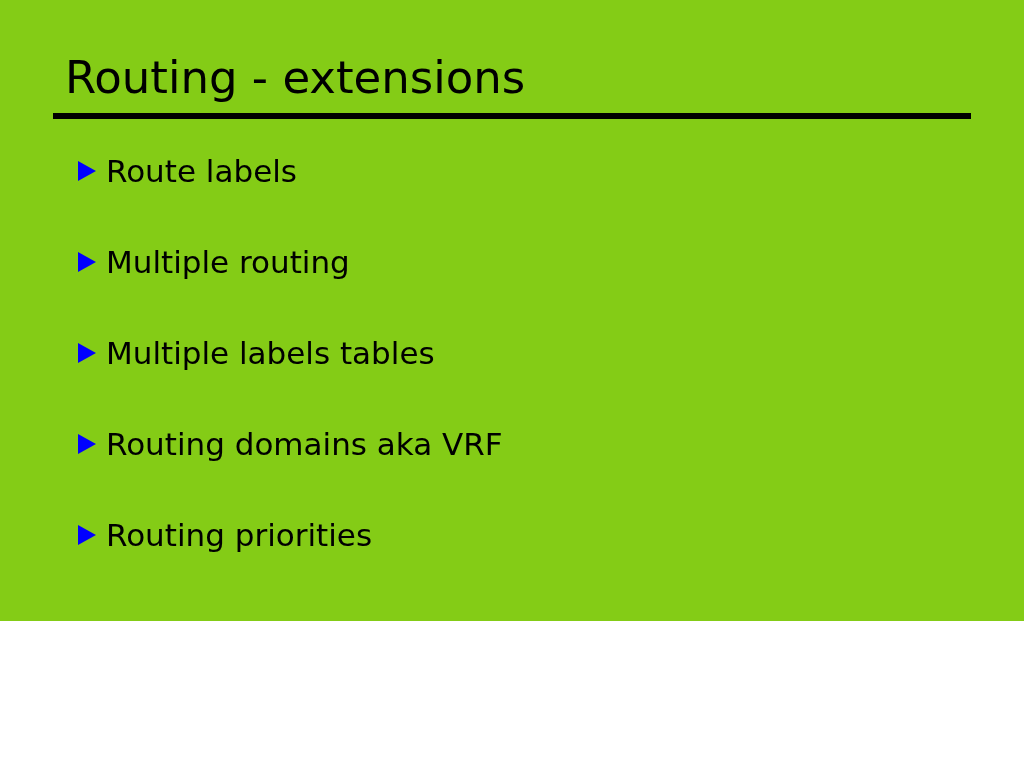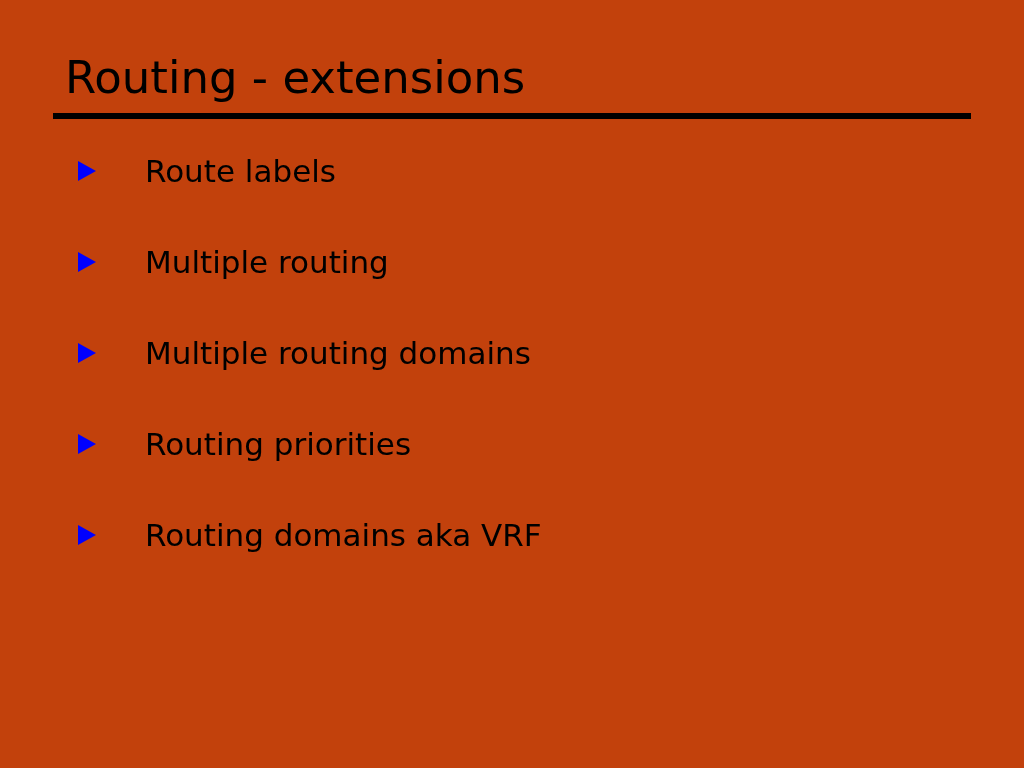--- a/index.html
+++ b/index.html
@@ -13,22 +13,22 @@
     height: 768px;
     overflow: hidden;
     font-family: "DejaVu Sans", sans-serif;
     color: #000000;
     -webkit-font-smoothing: antialiased;
   }
 
   .slide {
     position: relative;
     width: 1024px;
-    height: 768px;
-    background: #c2410c;
+    height: 621px;
+    background: #84cc16;
     box-sizing: border-box;
   }
 
   
   .title-block {
     position: absolute;
     left: 53px;
     top: 50px;
     width: 918px;
   }
@@ -61,21 +61,20 @@
     margin: 0;
     padding: 0;
   }
   .bullet-item {
     position: relative;
     height: 91px;
     display: flex;
     align-items: flex-start;
     padding: 0;
     margin: 0;
-    gap: 39px;
   }
   .bullet-marker {
     flex: 0 0 auto;
     width: 19px;
     height: 20px;
     margin-top: 9px;
     margin-right: 9px;
     position: relative;
   }
   .bullet-marker::before {
@@ -115,28 +114,28 @@
       <span class="bullet-text">Route labels</span>
     </li>
 
     <li class="bullet-item">
       <span class="bullet-marker"></span>
       <span class="bullet-text">Multiple routing</span>
     </li>
 
     <li class="bullet-item">
       <span class="bullet-marker"></span>
-      <span class="bullet-text">Multiple routing domains</span>
+      <span class="bullet-text">Multiple labels tables</span>
+    </li>
+
+    <li class="bullet-item">
+      <span class="bullet-marker"></span>
+      <span class="bullet-text">Routing domains aka VRF</span>
     </li>
 
     <li class="bullet-item">
       <span class="bullet-marker"></span>
       <span class="bullet-text">Routing priorities</span>
     </li>
 
-    <li class="bullet-item">
-      <span class="bullet-marker"></span>
-      <span class="bullet-text">Routing domains aka VRF</span>
-    </li>
-
   </ul>
 
 </div>
 
 </body></html>

